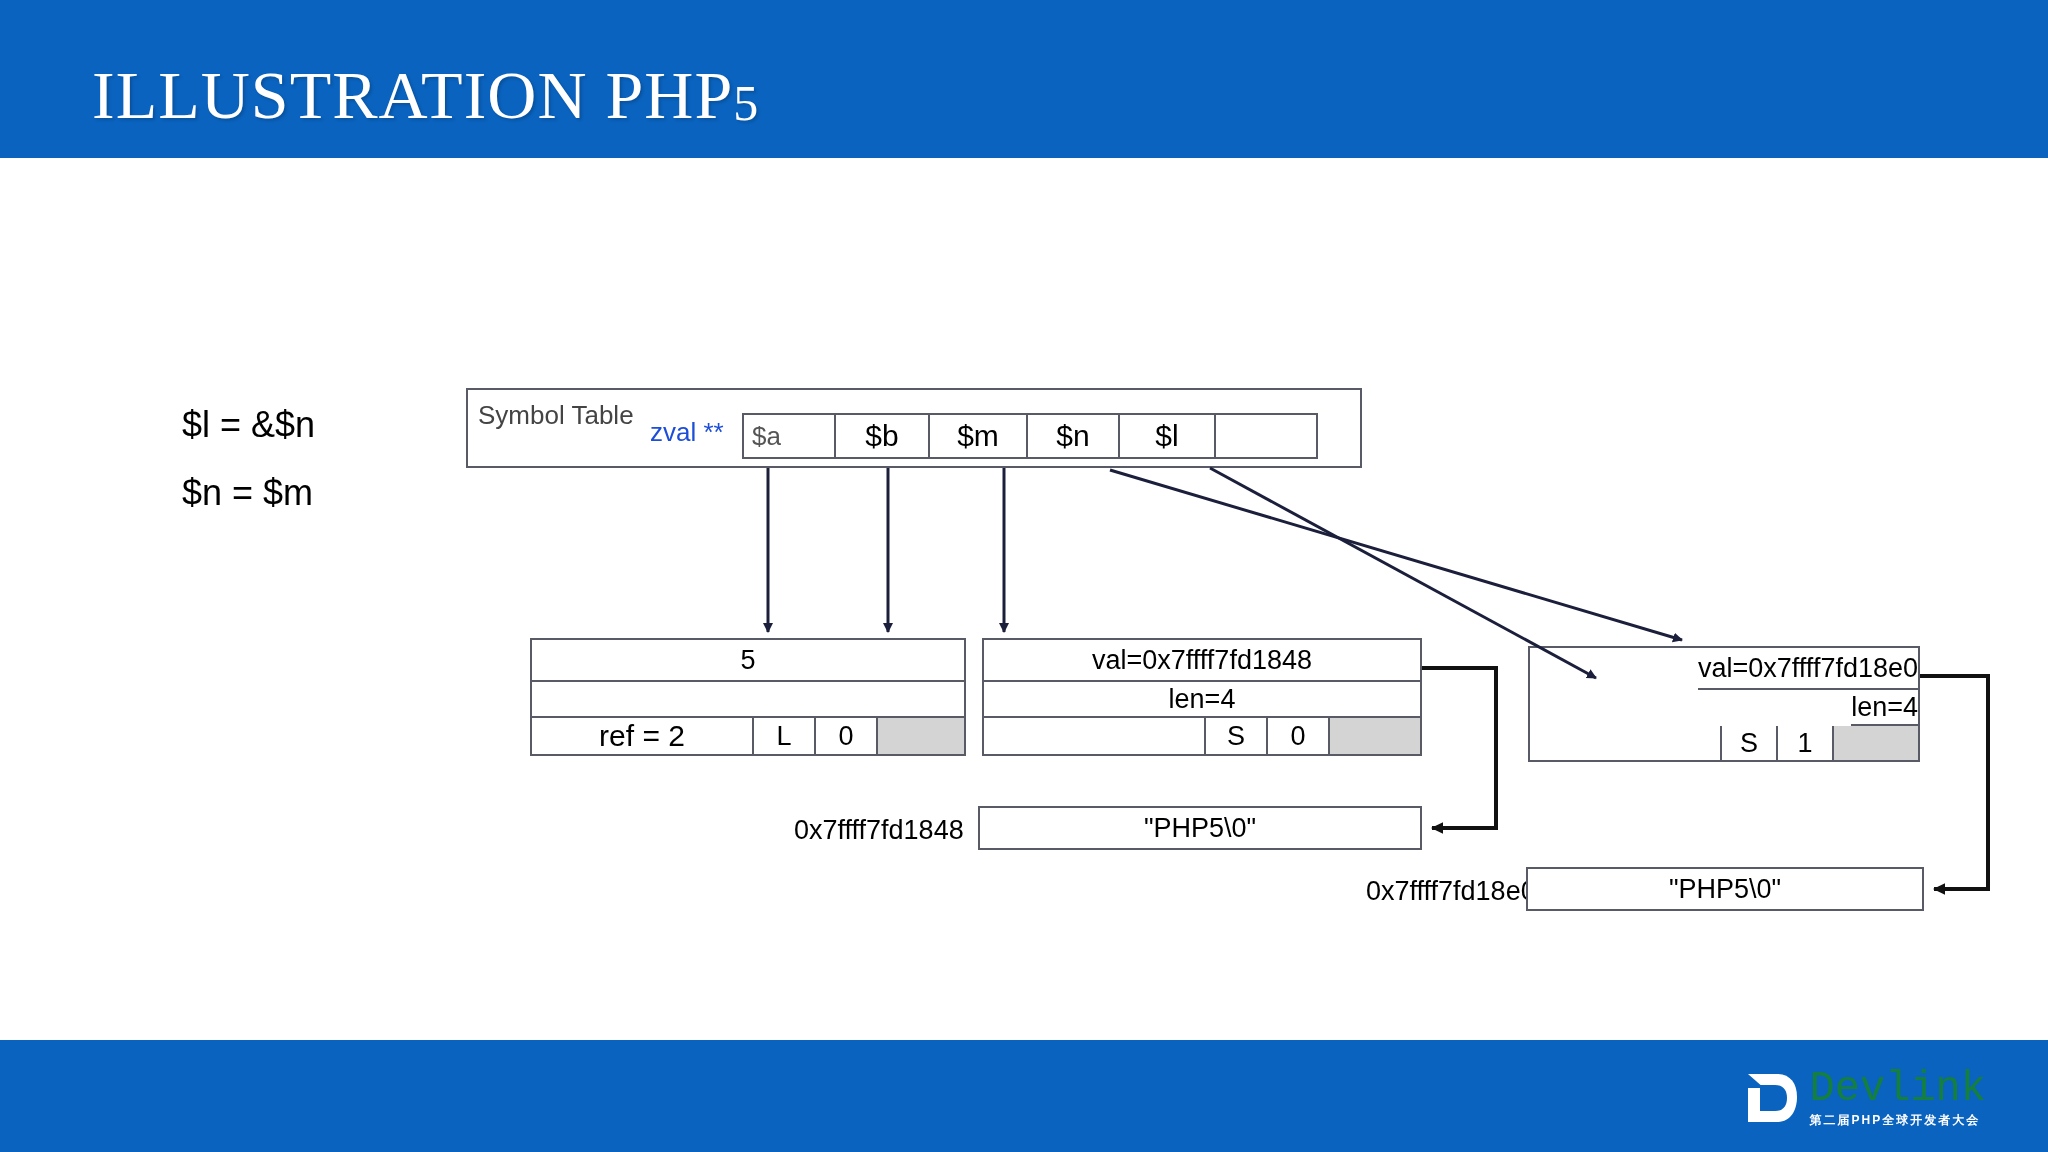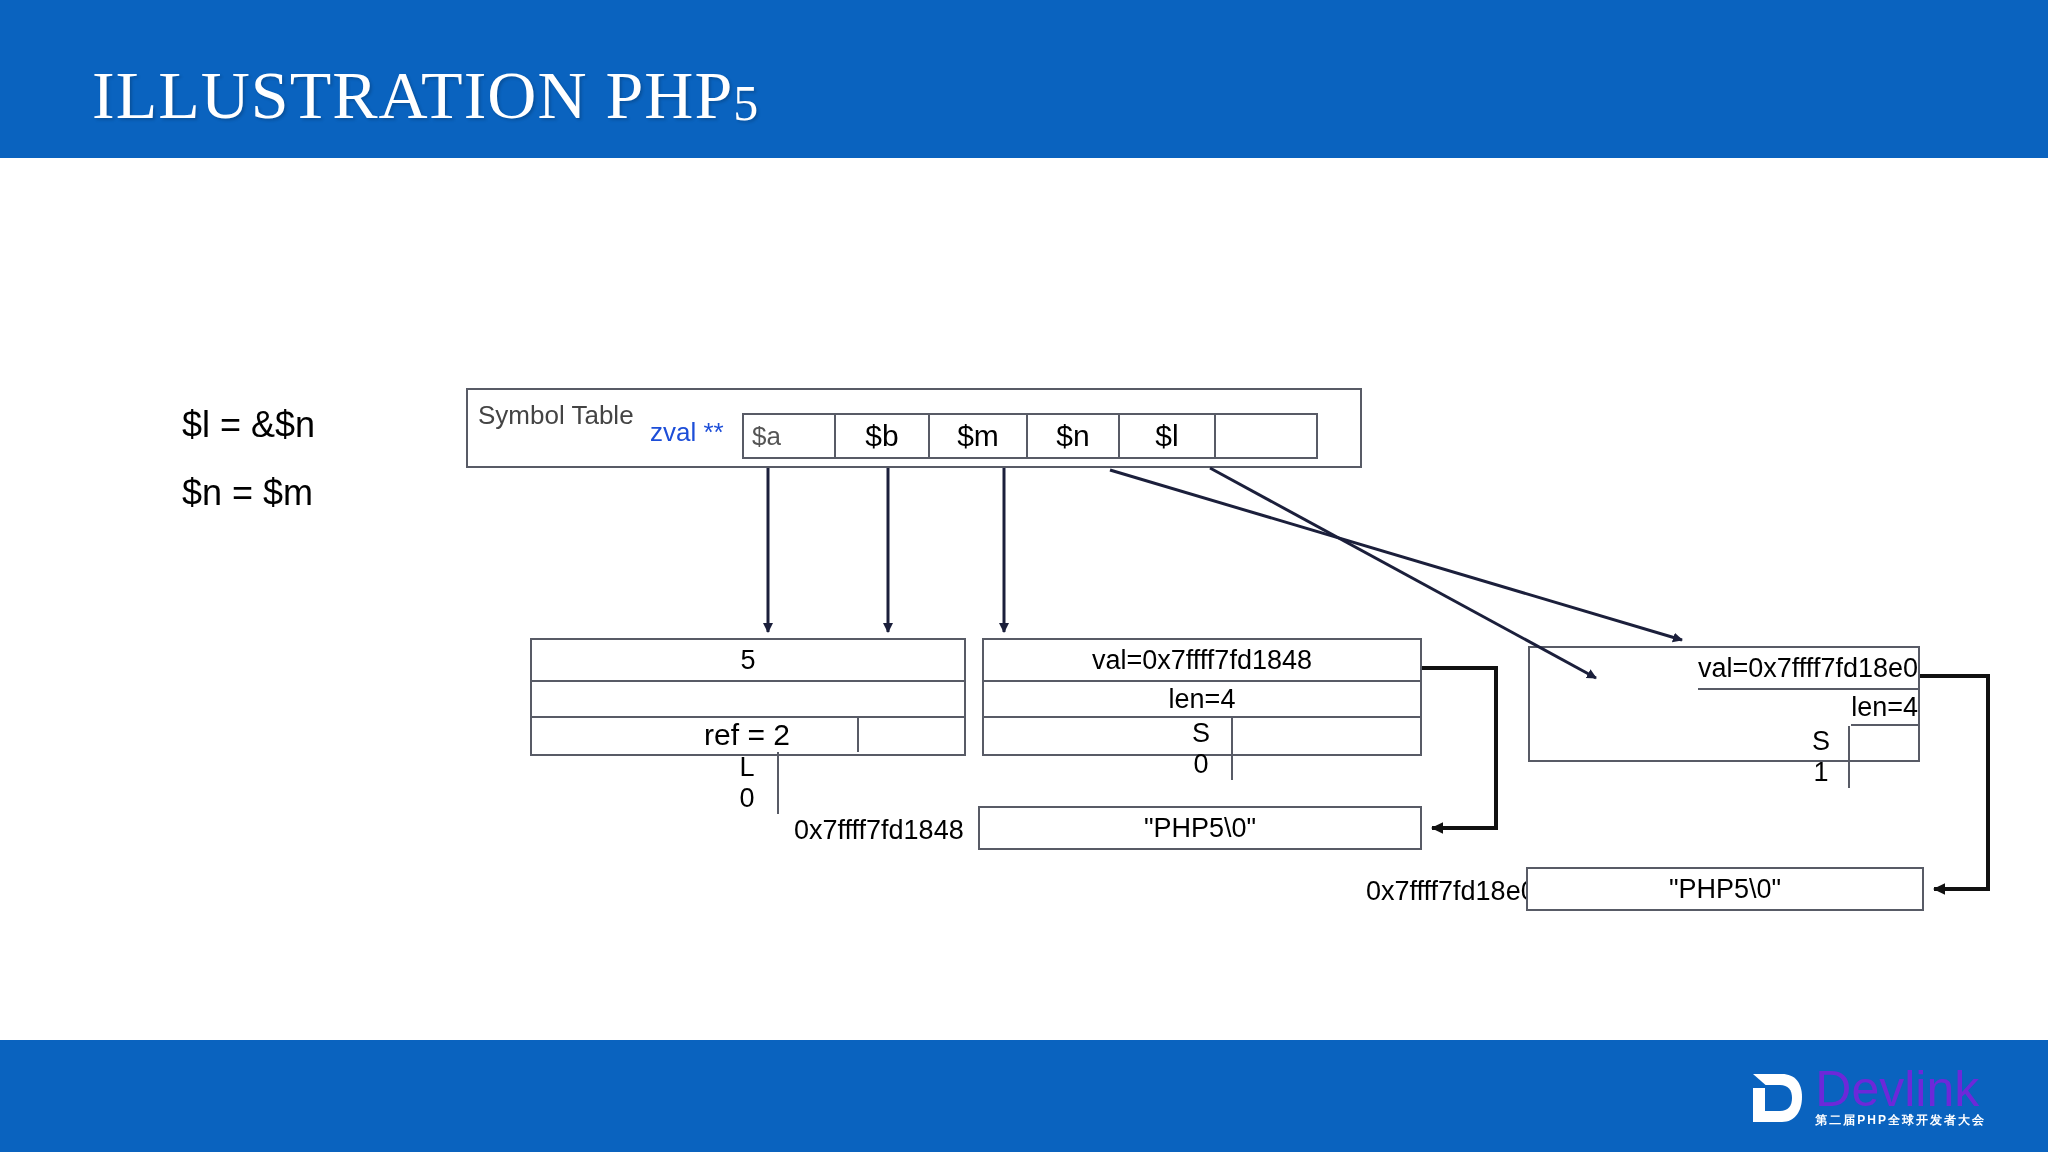--- a/index.html
+++ b/index.html
@@ -52,24 +52,24 @@
   #logo {
     position: absolute;
     right: 62px; top: 1068px;
     display: flex;
     align-items: center;
     gap: 10px;
   }
   #logo-mark { width: 56px; height: 56px; display: block; }
   #logo-text-wrap { display: flex; flex-direction: column; align-items: flex-start; }
   #logo-wordmark {
-    font-family: Liberation Sans, sans-serif;
-    font-size: 50px;
+    font-family: Liberation Mono, monospace;
+    font-size: 42px;
     line-height: 42px;
-    color: #6d28d9;
+    color: #15803d;
     letter-spacing: 0px;
   }
   #logo-subtitle {
     font-family: "Liberation Sans", sans-serif;
     font-size: 12px;
     line-height: 16px;
     color: #ffffff;
     letter-spacing: 2px;
     margin-top: 2px;
     font-weight: bold;
@@ -173,21 +173,21 @@
   .zval-row {
     box-sizing: border-box;
     border-bottom: 2px solid #585b66;
     display: flex;
     align-items: center;
     justify-content: center;
     font-size: 27px;
     color: #000000;
     white-space: nowrap;
   }
-  .zval-row:last-child { border-bottom: none; flex-direction: column; }
+  .zval-row:last-child { border-bottom: none; }
   .zval-row.split { justify-content: flex-start; padding: 0; }
   .sub {
     box-sizing: border-box;
     border-right: 2px solid #585b66;
     height: 100%;
     display: flex;
     align-items: center;
     justify-content: center;
     font-size: 27px;
     white-space: nowrap;

